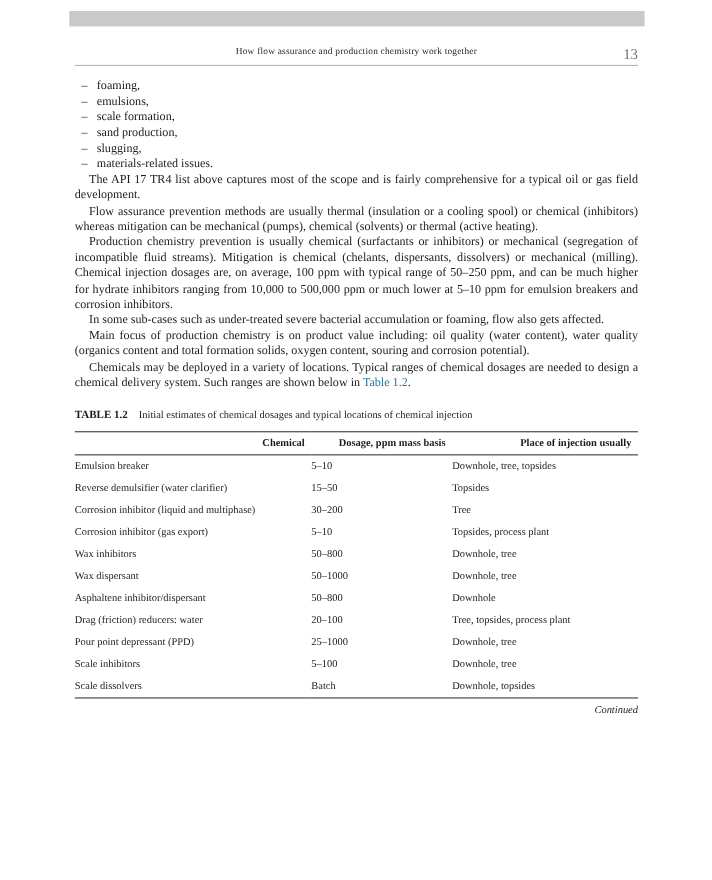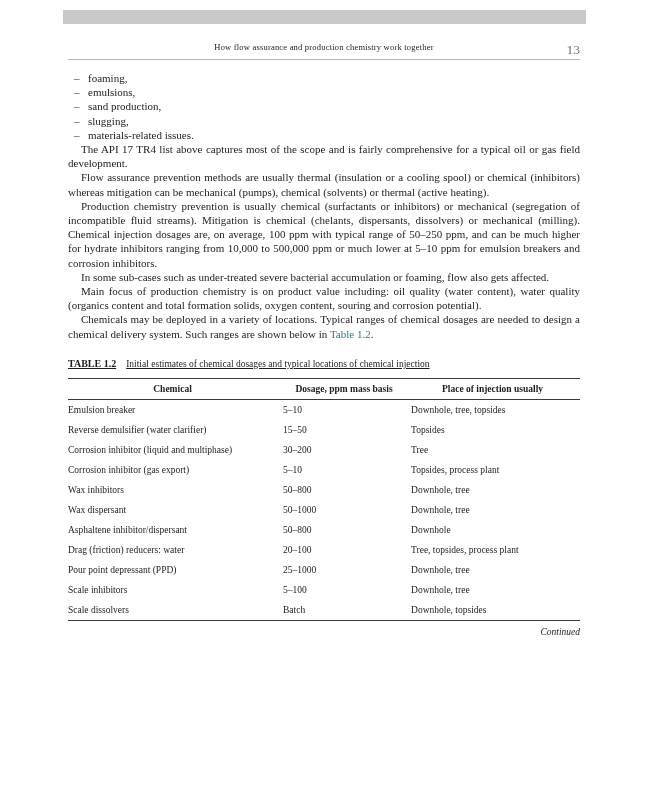--- a/index.html
+++ b/index.html
@@ -63,30 +63,29 @@
     font-size: 11px;
     line-height: 14.2px;
     text-align: justify;
     text-indent: 13px;
   }
   .link { color: #2878a0; cursor: pointer; }
   .table-block { margin-top: 17px; }
   .table-caption-row {
     font-size: 9.5px;
     margin-bottom: 9px;
-    text-decoration: underline;
   }
   .table-label { font-weight: bold; font-size: 10px; margin-right: 10px; }
   table {
     width: 100%;
     border-collapse: collapse;
     font-size: 9.5px;
   }
   thead th {
-    text-align: center;
+    text-align: right;
     font-weight: bold;
     padding: 5px 6px 5px 0;
     border-top: 1px solid #3a3a3a;
     border-bottom: 1px solid #3a3a3a;
   }
   tbody td {
     padding: 5px 6px 5px 0;
     vertical-align: top;
     margin-top: 35px;
   }
@@ -111,20 +110,21 @@
   <div class="content">
 
     <div class="head-row">
       <span class="running-head">How flow assurance and production chemistry work together</span>
       <span class="page-number">13</span>
     </div>
 
     <ul class="dash-list">
       <li><span class="marker">–</span><span>foaming,</span></li>
       <li><span class="marker">–</span><span>emulsions,</span></li>
+      <li><span class="marker">–</span><span>scale formation,</span></li>
       <li><span class="marker">–</span><span>sand production,</span></li>
       <li><span class="marker">–</span><span>slugging,</span></li>
       <li><span class="marker">–</span><span>materials-related issues.</span></li>
     </ul>
 
     <div class="body-text">
       <p>The API 17 TR4 list above captures most of the scope and is fairly comprehensive for a typical oil or gas field development.</p>
       <p>Flow assurance prevention methods are usually thermal (insulation or a cooling spool) or chemical (inhibitors) whereas mitigation can be mechanical (pumps), chemical (solvents) or thermal (active heating).</p>
       <p>Production chemistry prevention is usually chemical (surfactants or inhibitors) or mechanical (segregation of incompatible fluid streams). Mitigation is chemical (chelants, dispersants, dissolvers) or mechanical (milling). Chemical injection dosages are, on average, 100 ppm with typical range of 50–250 ppm, and can be much higher for hydrate inhibitors ranging from 10,000 to 500,000 ppm or much lower at 5–10 ppm for emulsion breakers and corrosion inhibitors.</p>
       <p>In some sub-cases such as under-treated severe bacterial accumulation or foaming, flow also gets affected.</p>

